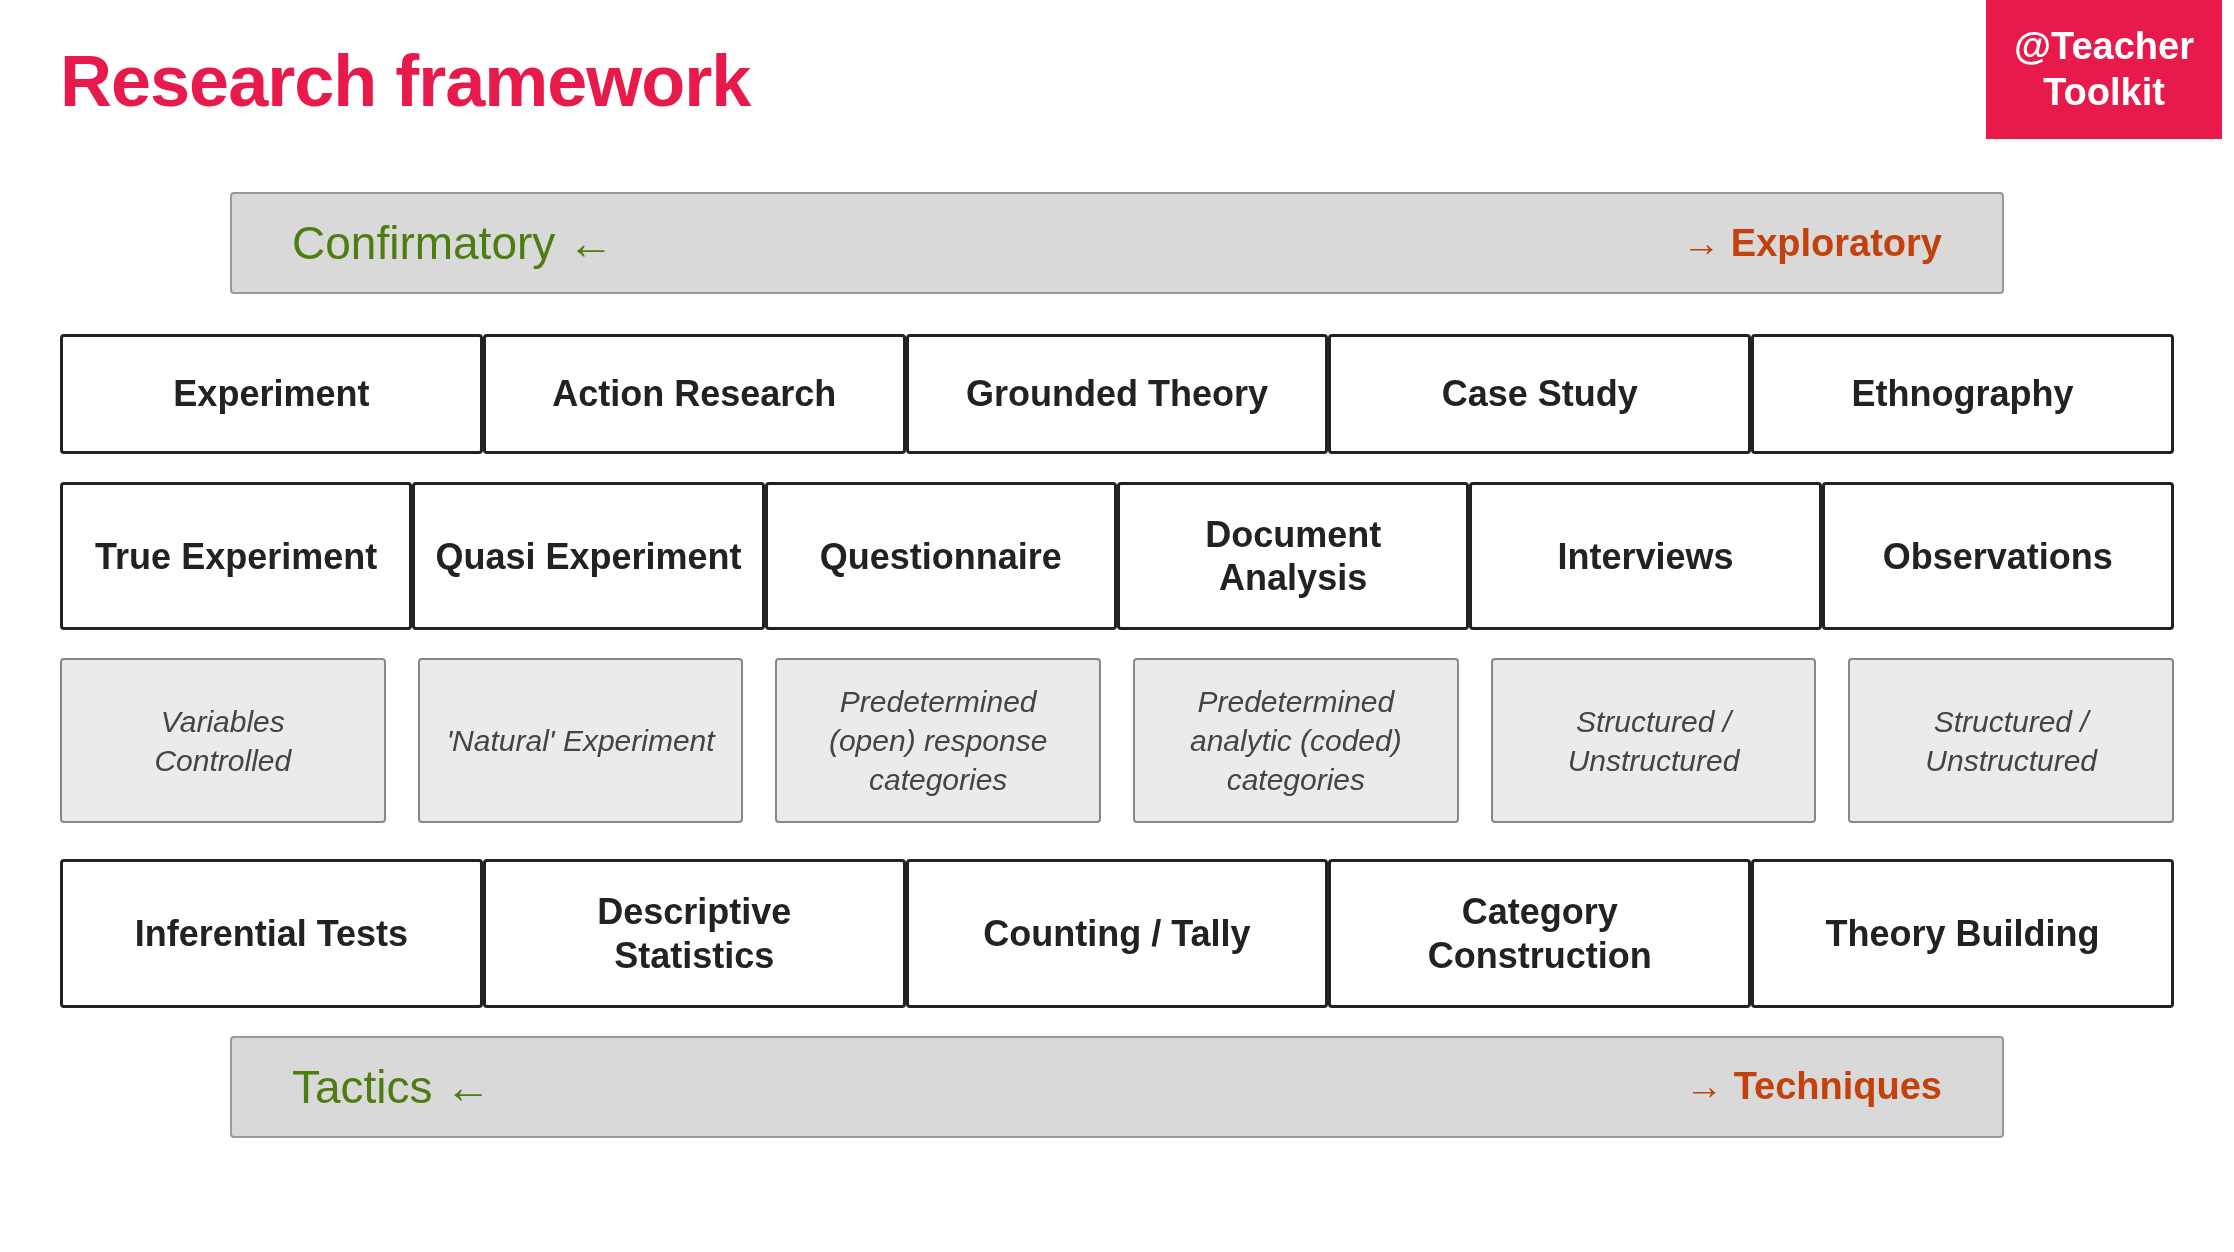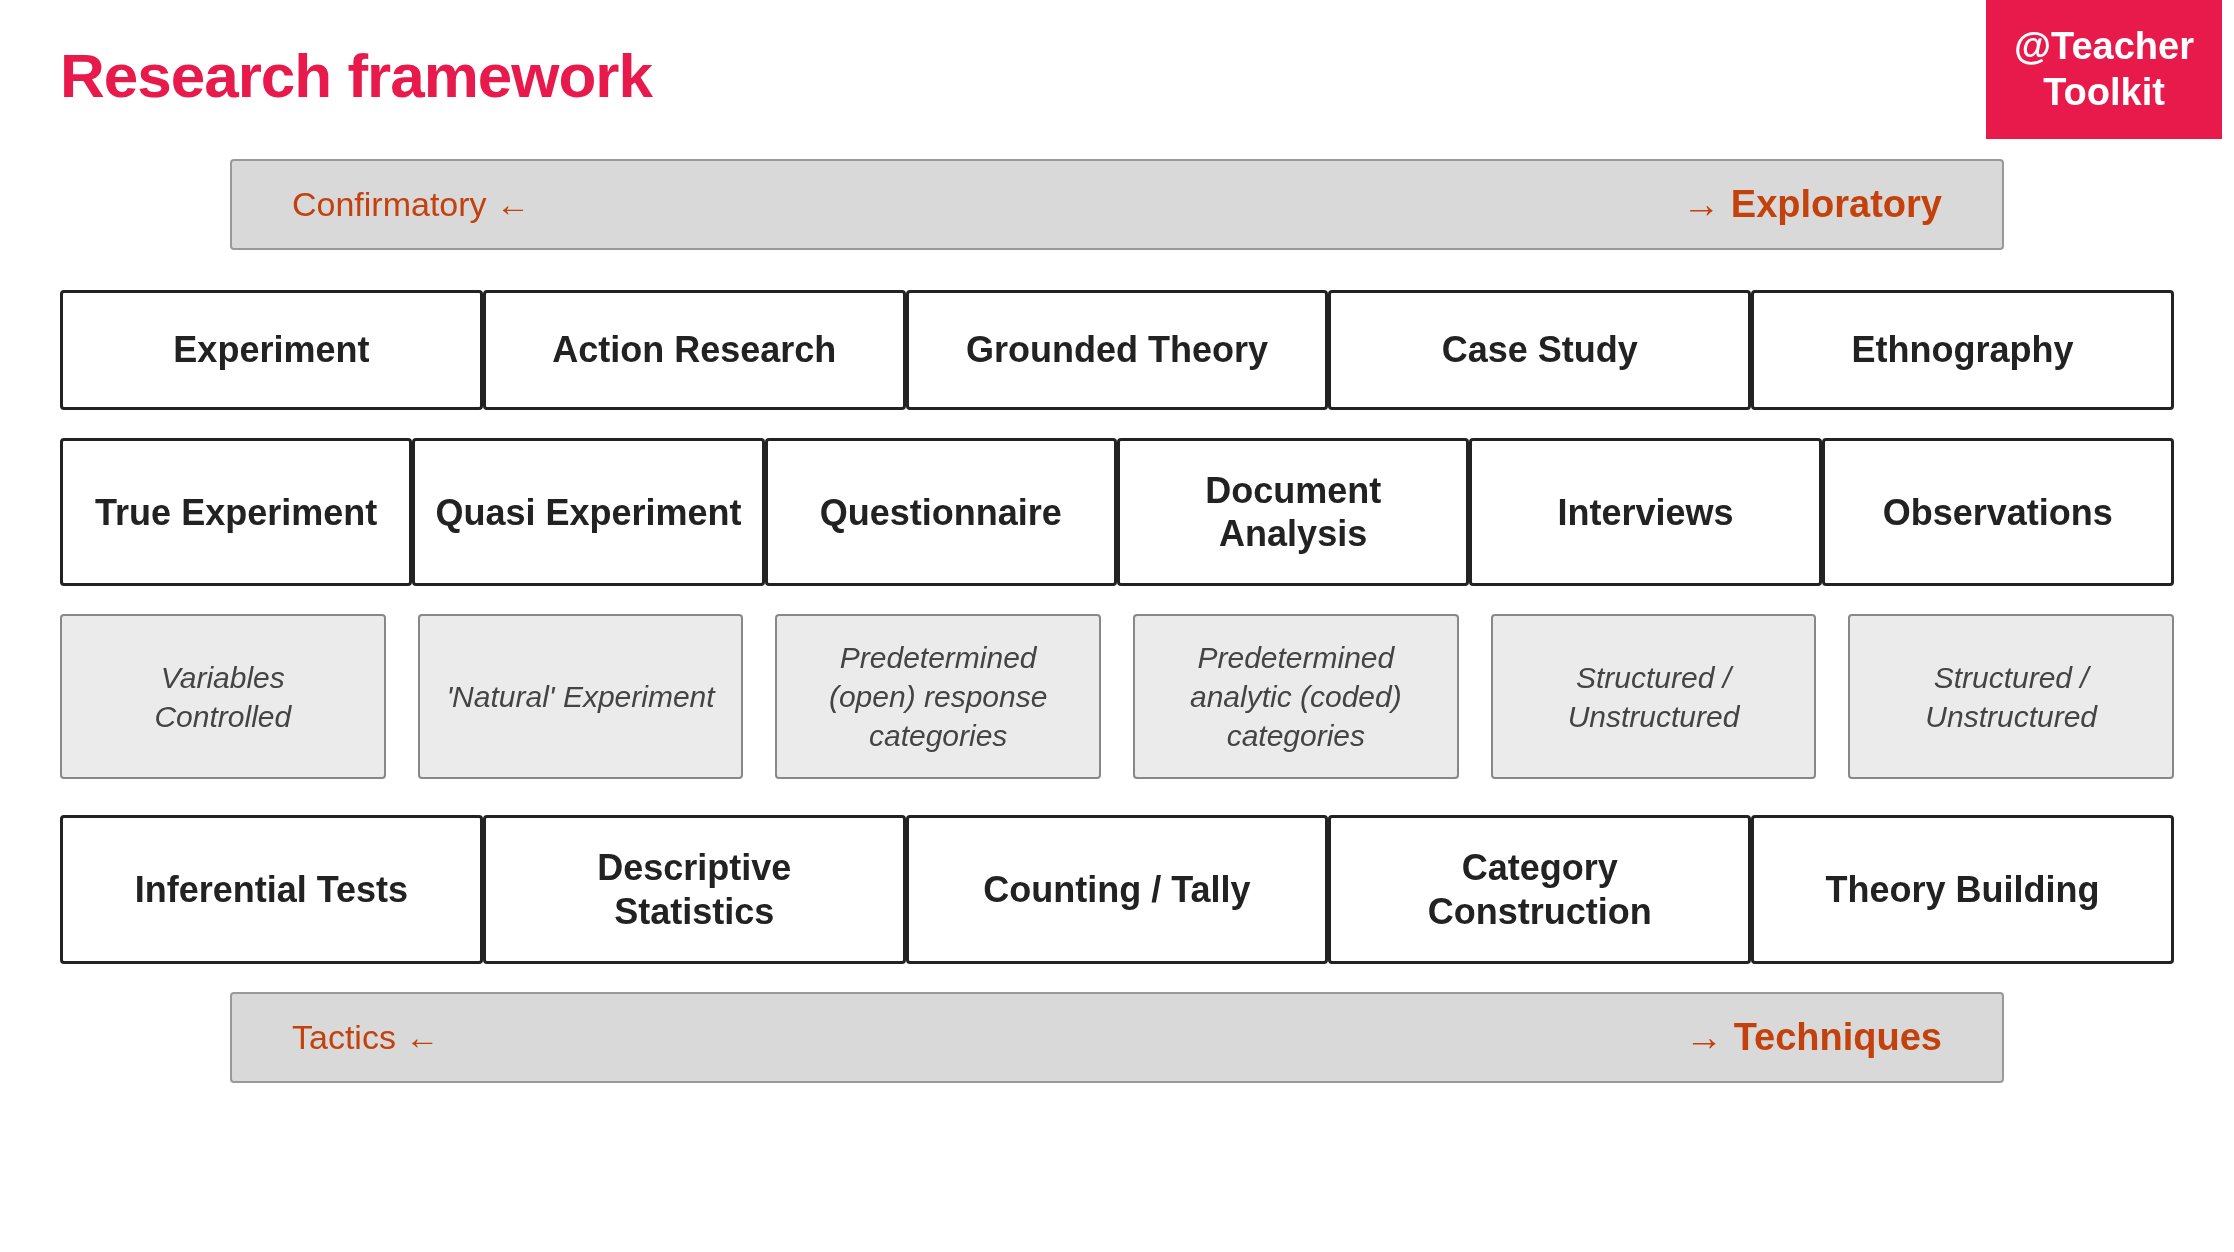--- a/index.html
+++ b/index.html
@@ -6,24 +6,24 @@
     body {
       background: #fff;
       font-family: Arial, Helvetica, sans-serif;
       width: 2234px;
       min-height: 1252px;
       padding: 40px 60px 40px 60px;
       position: relative;
     }
 
     .page-title {
-      font-size: 62px;
+      font-size: 72px;
       font-weight: 900;
       color: #e8194b;
-      margin-bottom: 48px;
+      margin-bottom: 70px;
       letter-spacing: -1px;
     }
 
     .brand-badge {
       position: absolute;
       top: 0;
       right: 12px;
       background: #e8194b;
       color: #fff;
       font-size: 38px;
@@ -47,23 +47,23 @@
       border-radius: 4px;
       display: flex;
       justify-content: space-between;
       align-items: center;
       padding: 22px 60px;
       margin: 0 170px;
       margin-bottom: 40px;
     }
 
     .banner-bar .left-label {
-      font-size: 34px;
+      font-size: 46px;
       font-weight: 400;
-      color: #c2410c;
+      color: #4d7c0f;
     }
 
     .banner-bar .right-label {
       font-size: 38px;
       font-weight: 700;
       color: #c2410c;
     }
 
     
     .boxes-row {

